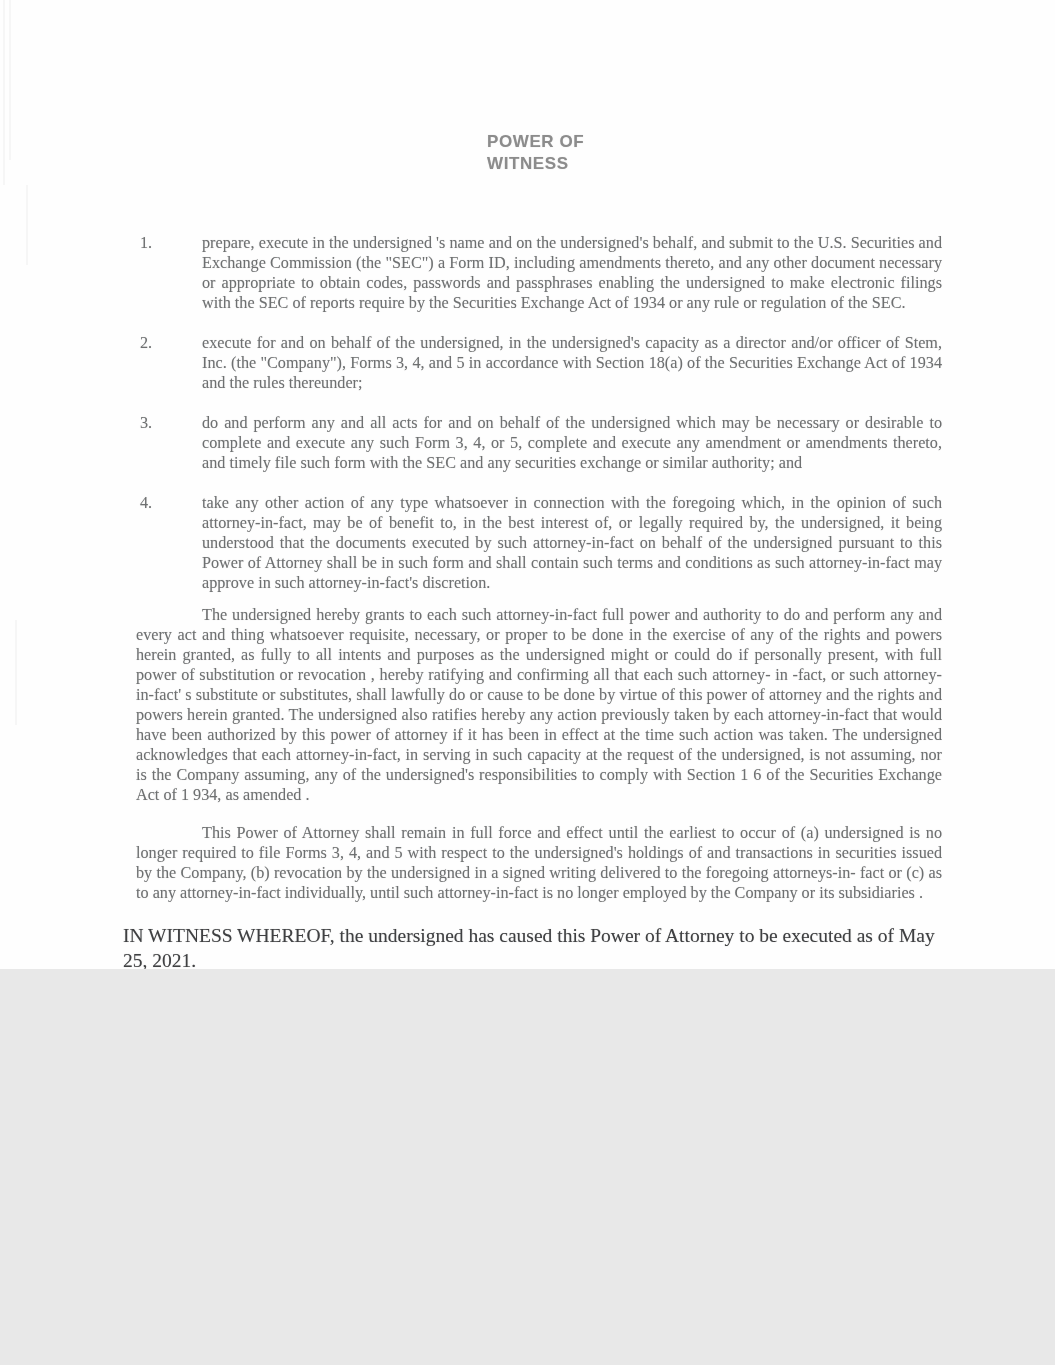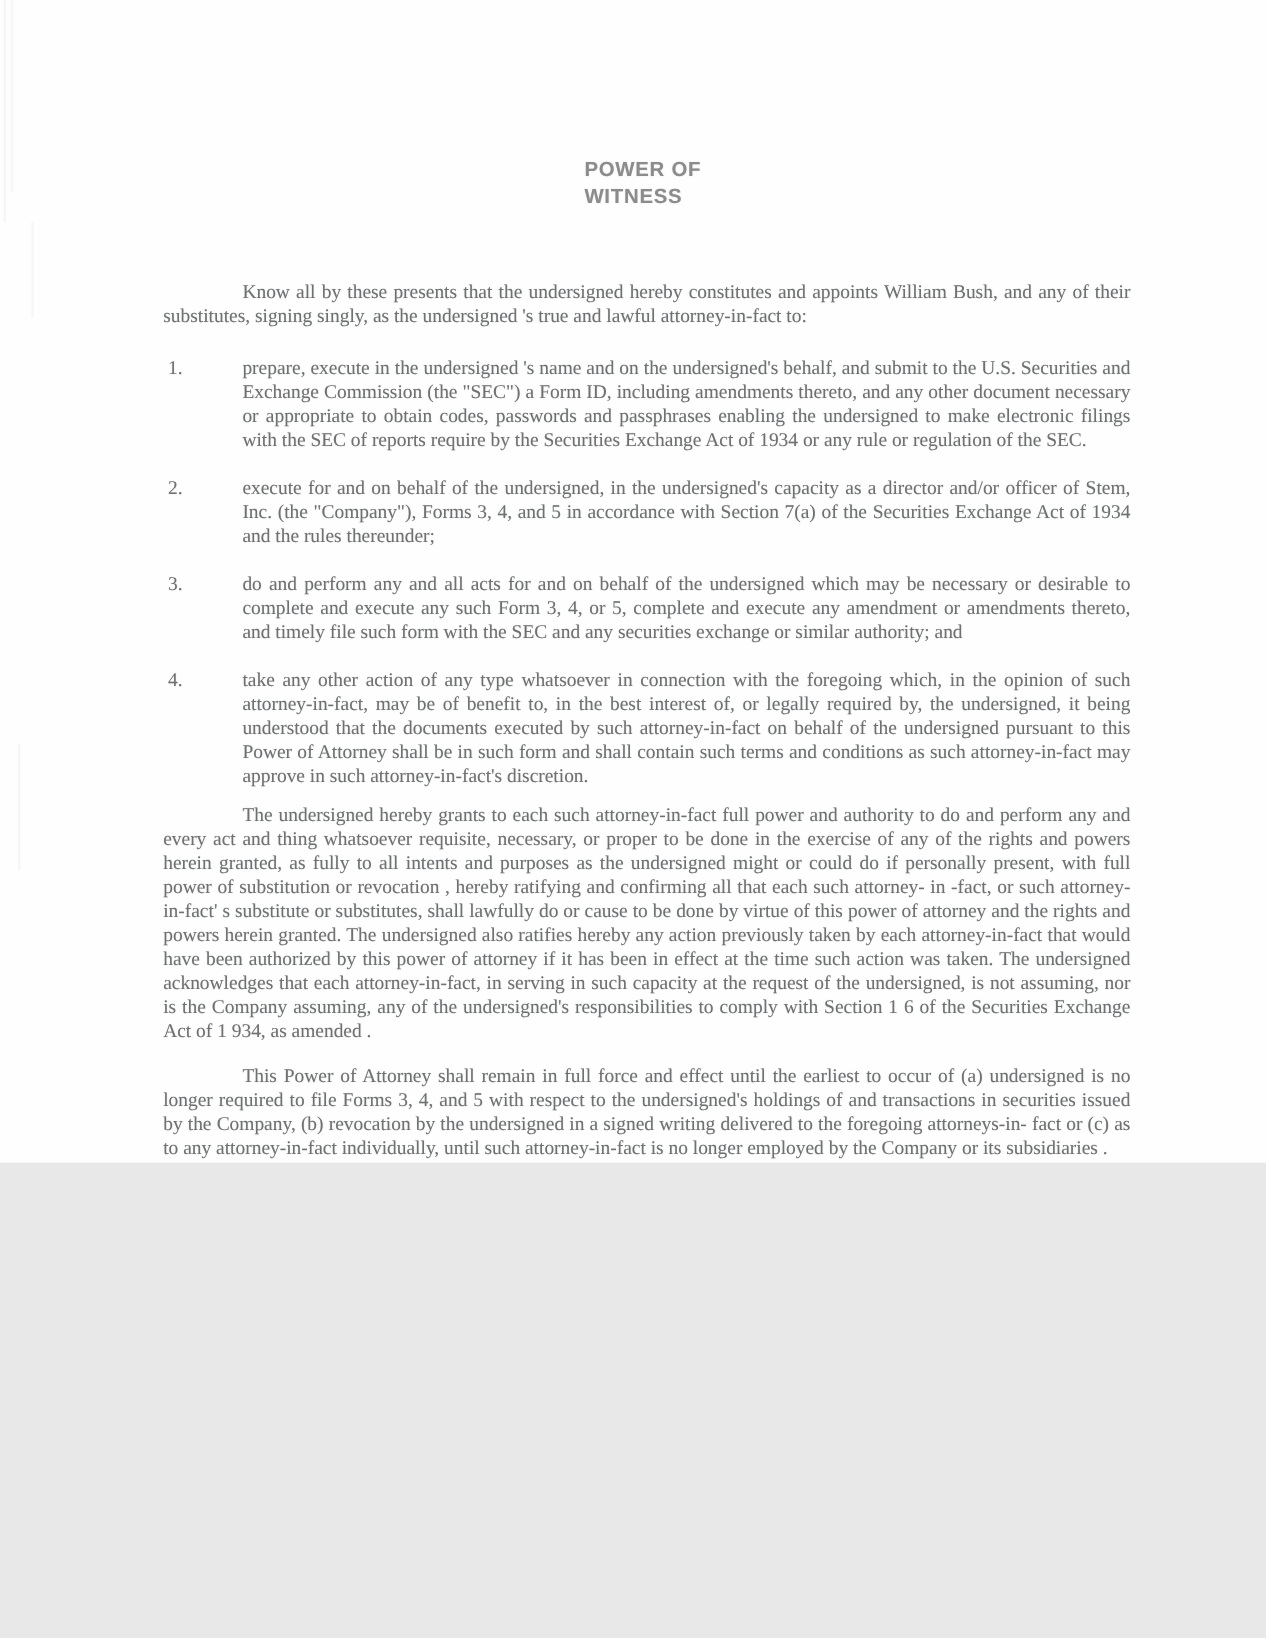--- a/index.html
+++ b/index.html
@@ -134,45 +134,45 @@
   <div class="scan-line sl3"></div>
   <div class="scan-line sl4"></div>
 
   <div class="doc-title">
     <div>POWER OF</div>
     <div>WITNESS</div>
   </div>
 
   <div class="content">
 
-    <p class="para-intro">Know all by these presents that the undersigned hereby constitutes and appoints William Bush, and any of their substitutes, signing singly, as the undersigned 's true and lawful attorney-in-fact to:</p>
 
     <div class="poa-list">
       <div class="list-item">
         <span class="num">1.</span>
         <span class="itext">prepare, execute in the undersigned 's name and on the undersigned's behalf, and submit to the U.S. Securities and Exchange Commission (the "SEC") a Form ID, including amendments thereto, and any other document necessary or appropriate to obtain codes, passwords and passphrases enabling the undersigned to make electronic filings with the SEC of reports require by the Securities Exchange Act of 1934 or any rule or regulation of the SEC.</span>
       </div>
       <div class="list-item">
         <span class="num">2.</span>
-        <span class="itext">execute for and on behalf of the undersigned, in the undersigned's capacity as a director and/or officer of Stem, Inc. (the "Company"), Forms 3, 4, and 5 in accordance with Section 7(a) of the Securities Exchange Act of 1934 and the rules thereunder;</span>
+        <span class="itext">execute for and on behalf of the undersigned, in the undersigned's capacity as a director and/or officer of Stem, Inc. (the "Company"), Forms 3, 4, and 5 in accordance with Section 18(a) of the Securities Exchange Act of 1934 and the rules thereunder;</span>
       </div>
       <div class="list-item">
         <span class="num">3.</span>
         <span class="itext">do and perform any and all acts for and on behalf of the undersigned which may be necessary or desirable to complete and execute any such Form 3, 4, or 5, complete and execute any amendment or amendments thereto, and timely file such form with the SEC and any securities exchange or similar authority; and</span>
       </div>
       <div class="list-item li-last">
         <span class="num">4.</span>
         <span class="itext">take any other action of any type whatsoever in connection with the foregoing which, in the opinion of such attorney-in-fact, may be of benefit to, in the best interest of, or legally required by, the undersigned, it being understood that the documents executed by such attorney-in-fact on behalf of the undersigned pursuant to this Power of Attorney shall be in such form and shall contain such terms and conditions as such attorney-in-fact may approve in such attorney-in-fact's discretion.</span>
       </div>
     </div>
 
     <p class="para-body">The undersigned hereby grants to each such attorney-in-fact full power and authority to do and perform any and every act and thing whatsoever requisite, necessary, or proper to be done in the exercise of any of the rights and powers herein granted, as fully to all intents and purposes as the undersigned might or could do if personally present, with full power of substitution or revocation , hereby ratifying and confirming all that each such attorney- in -fact, or such attorney-in-fact' s substitute or substitutes, shall lawfully do or cause to be done by virtue of this power of attorney and the rights and powers herein granted. The undersigned also ratifies hereby any action previously taken by each attorney-in-fact that would have been authorized by this power of attorney if it has been in effect at the time such action was taken. The undersigned acknowledges that each attorney-in-fact, in serving in such capacity at the request of the undersigned, is not assuming, nor is the Company assuming, any of the undersigned's responsibilities to comply with Section 1 6 of the Securities Exchange Act of 1 934, as amended .</p>
 
     <p class="para-body para-duration">This Power of Attorney shall remain in full force and effect until the earliest to occur of (a) undersigned is no longer required to file Forms 3, 4, and 5 with respect to the undersigned's holdings of and transactions in securities issued by the Company, (b) revocation by the undersigned in a signed writing delivered to the foregoing attorneys-in- fact or (c) as to any attorney-in-fact individually, until such attorney-in-fact is no longer employed by the Company or its subsidiaries .</p>
 
+    <p class="para-witness">IN WITNESS WHEREOF, the undersigned has caused this Power of Attorney to be executed as of May 25, 2021.</p>
 
   </div>
 
   <div class="sig-block">
     <div class="sig-rule"></div>
     <div class="signer-name">Larsh Johnson</div>
     <div class="pen-drag"></div>
     <svg class="sig-svg" viewBox="0 0 410 172" xmlns="http://www.w3.org/2000/svg">
       <path stroke-width="4.5" d="M 14 96 C 34 80, 64 56, 84 48 C 98 42, 102 52, 90 66 C 74 86, 50 110, 32 130 C 24 139, 16 134, 22 124 C 27 116, 38 120, 42 128" stroke="#3e6fb7"></path>
       <path stroke-width="4.2" d="M 104 88 C 112 72, 122 64, 128 68 C 133 72, 128 84, 126 92 C 133 76, 144 64, 151 68 C 157 72, 152 86, 150 94 C 157 78, 168 68, 175 73 C 181 78, 175 92, 180 98 C 184 102, 192 98, 197 92" stroke="#3e6fb7"></path>

